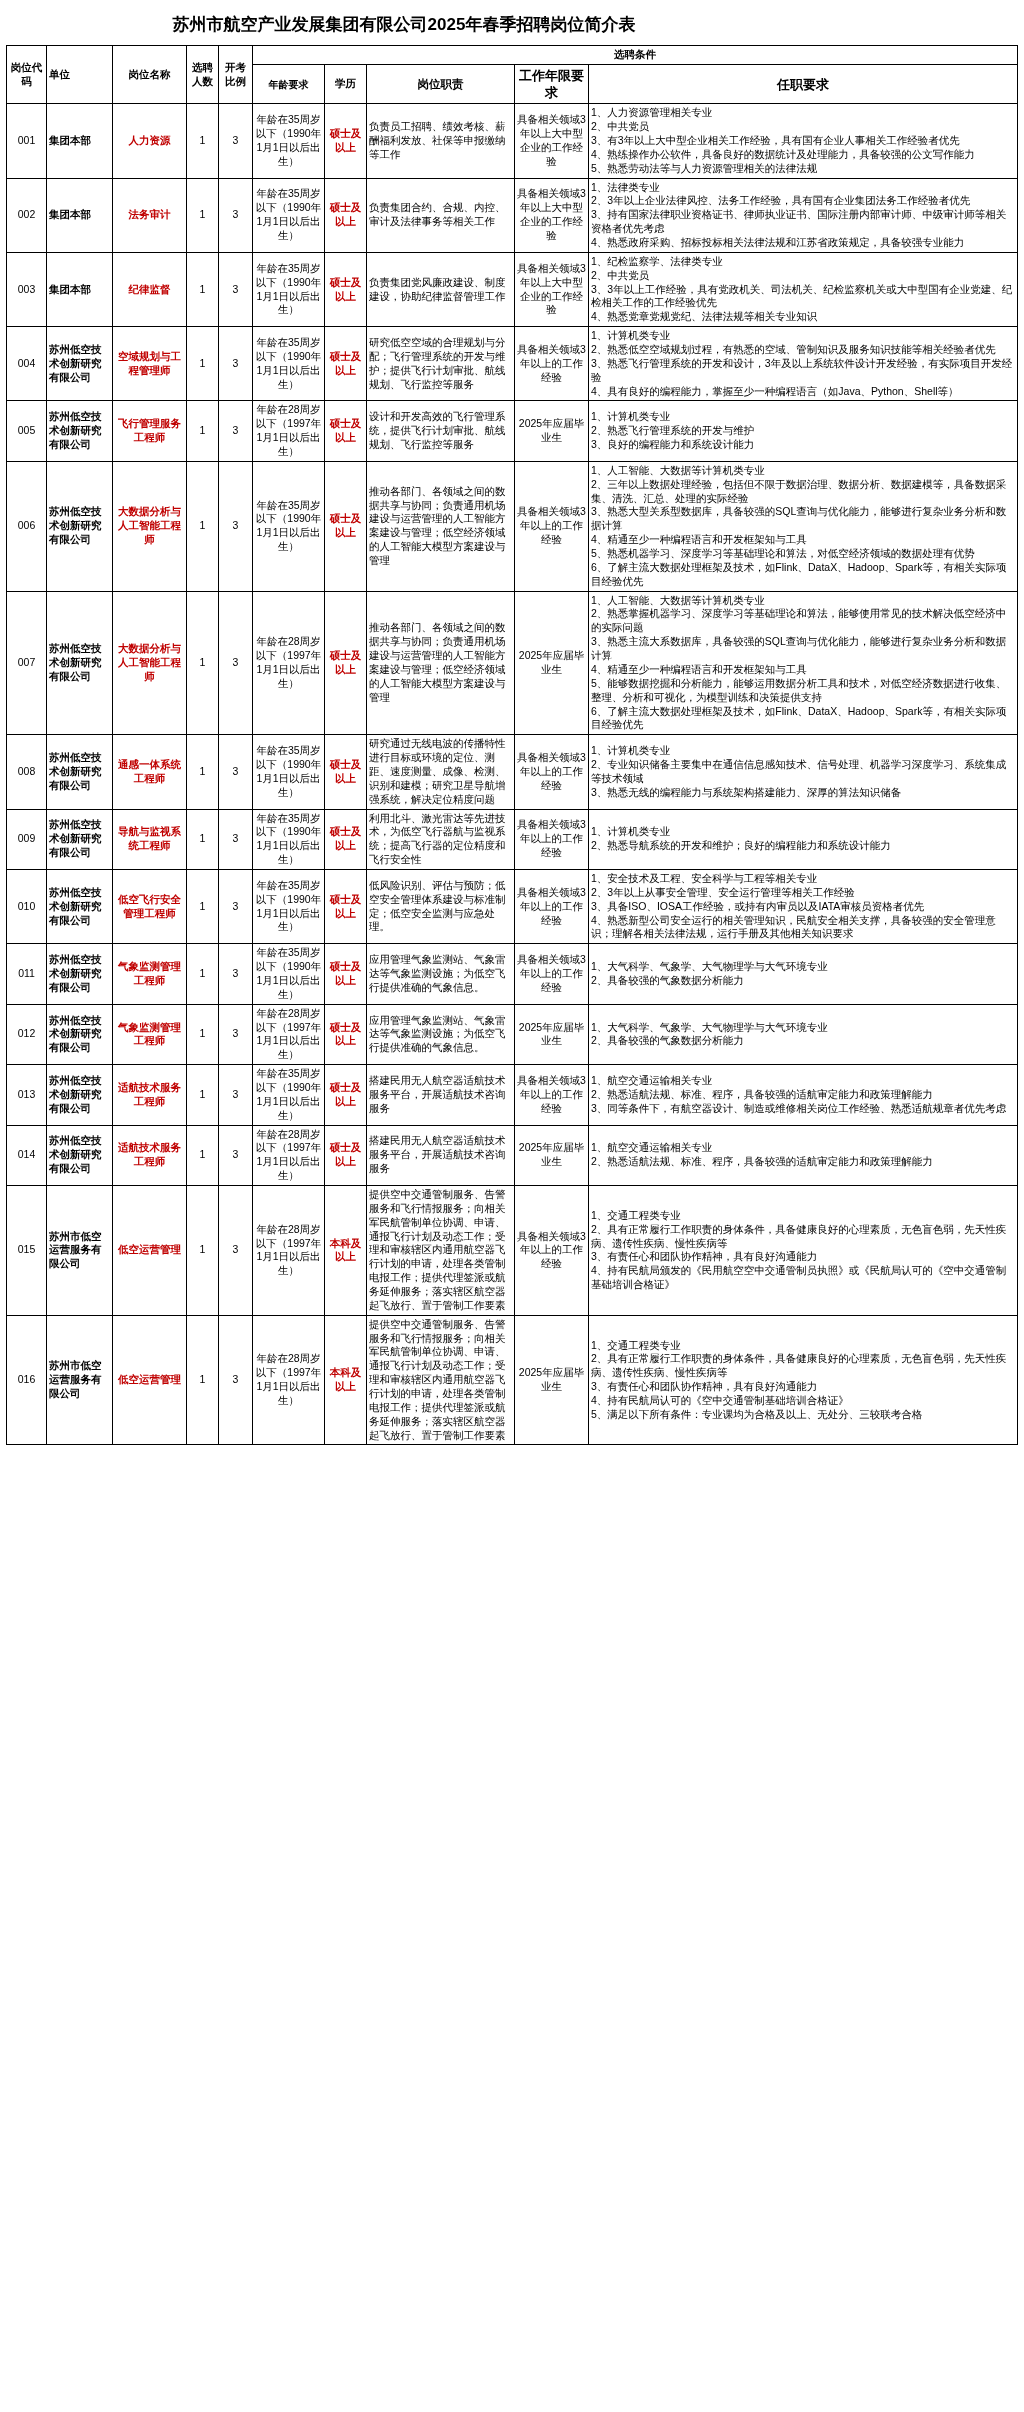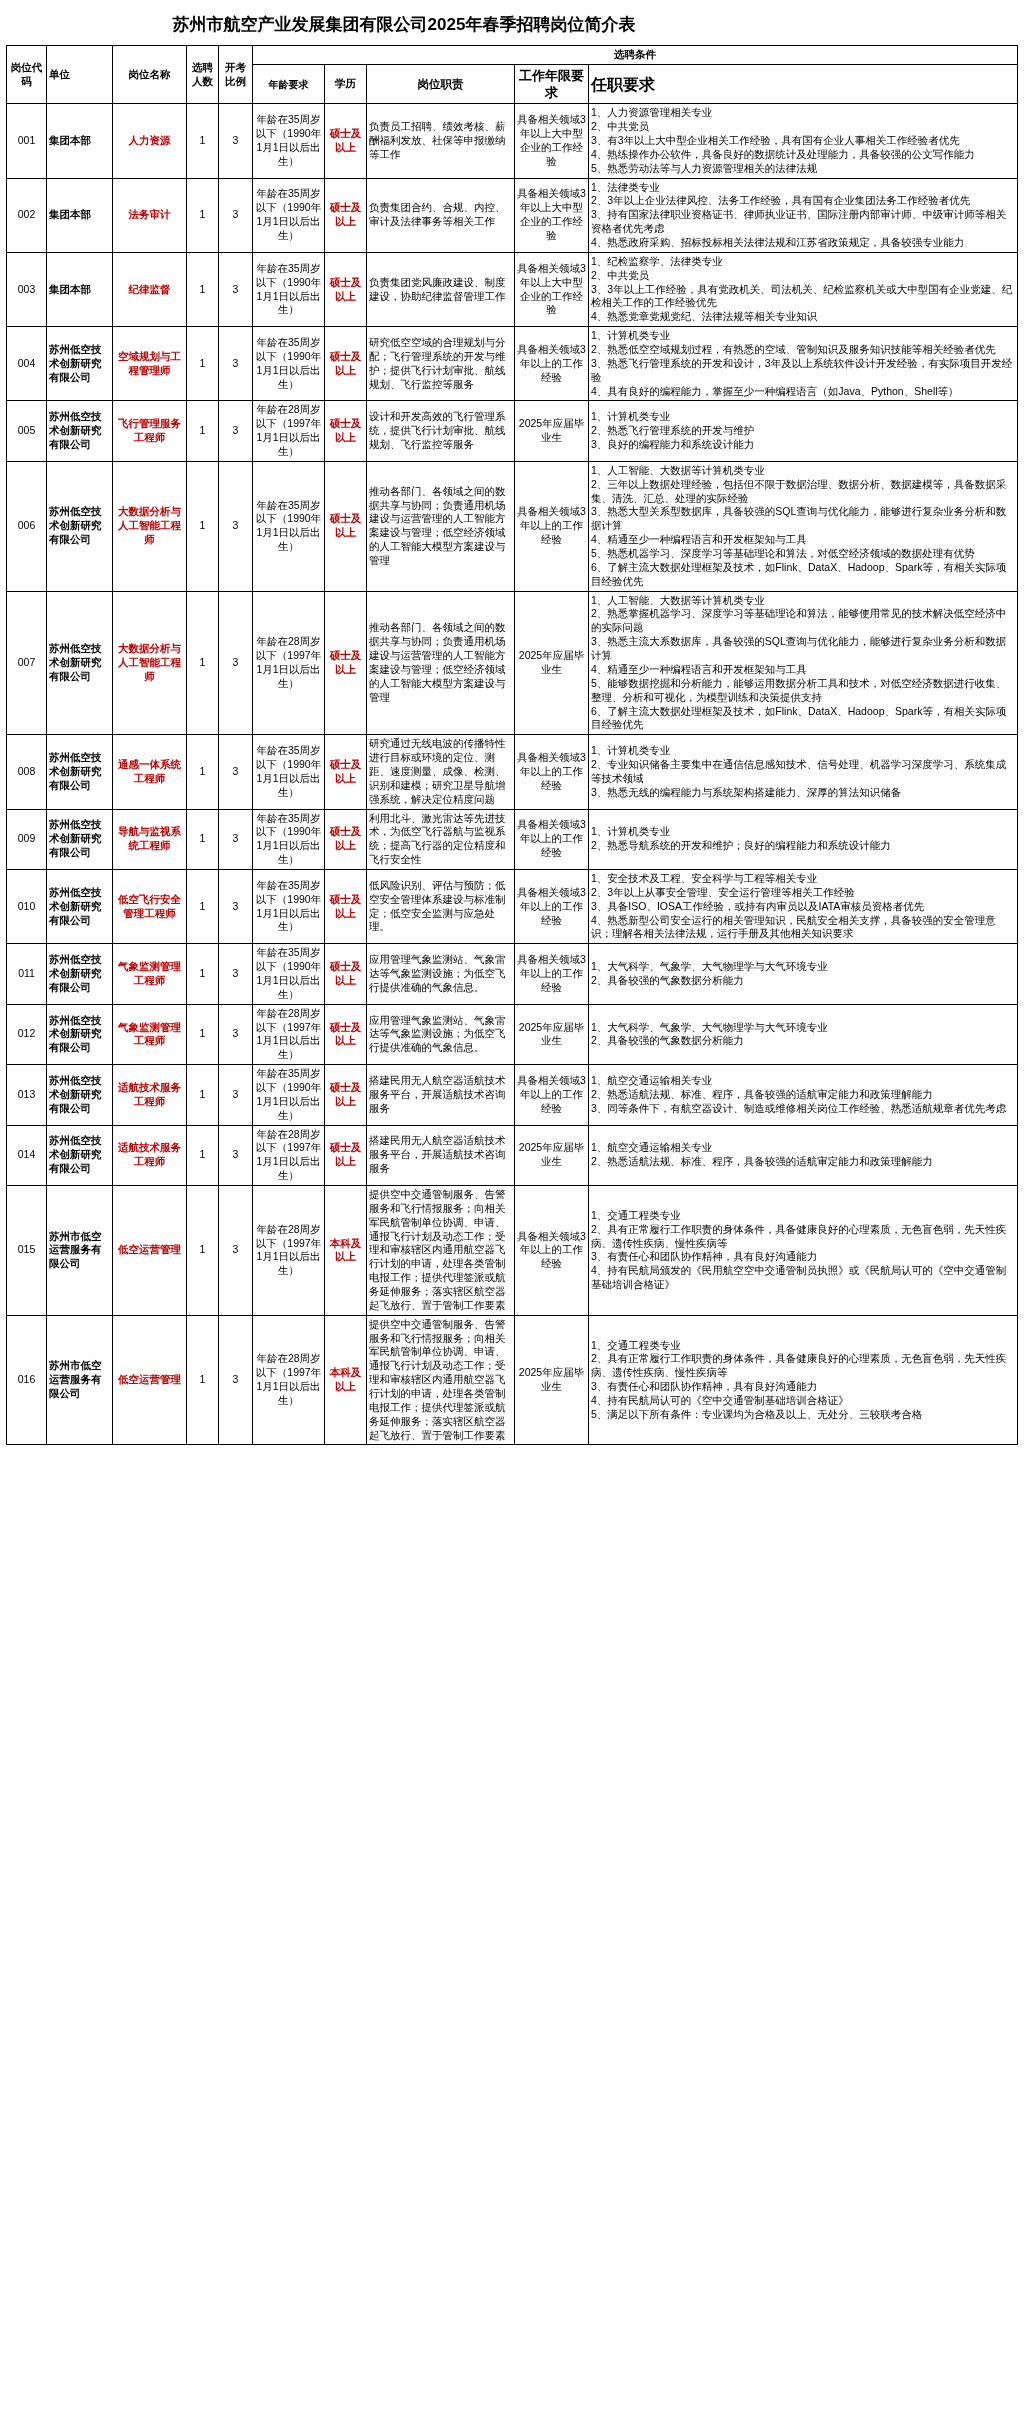--- a/index.html
+++ b/index.html
@@ -86,21 +86,21 @@
         <th rowspan="2" class="c-post" style="color:#000">岗位名称</th>
         <th rowspan="2" class="c-num">选聘人数</th>
         <th rowspan="2" class="c-ratio">开考比例</th>
         <th colspan="5" class="hdr-cond">选聘条件</th>
       </tr>
       <tr>
         <th class="c-age" style="font-size:10px">年龄要求</th>
         <th class="c-edu" style="color:#000">学历</th>
         <th class="c-duty" style="font-size:11.5px">岗位职责</th>
         <th class="c-exp" style="font-size:13px">工作年限要求</th>
-        <th class="c-req" style="font-size:16px">任职要求</th>
+        <th class="c-req" style="text-align:center;font-size:13px">任职要求</th>
       </tr>
     </thead>
     <tbody id="table-body">
         <tr>
           <td class="c-code code-cell">
             <div>001</div>
           </td>
           <td class="c-unit">
             <div>集团本部</div>
           </td>

